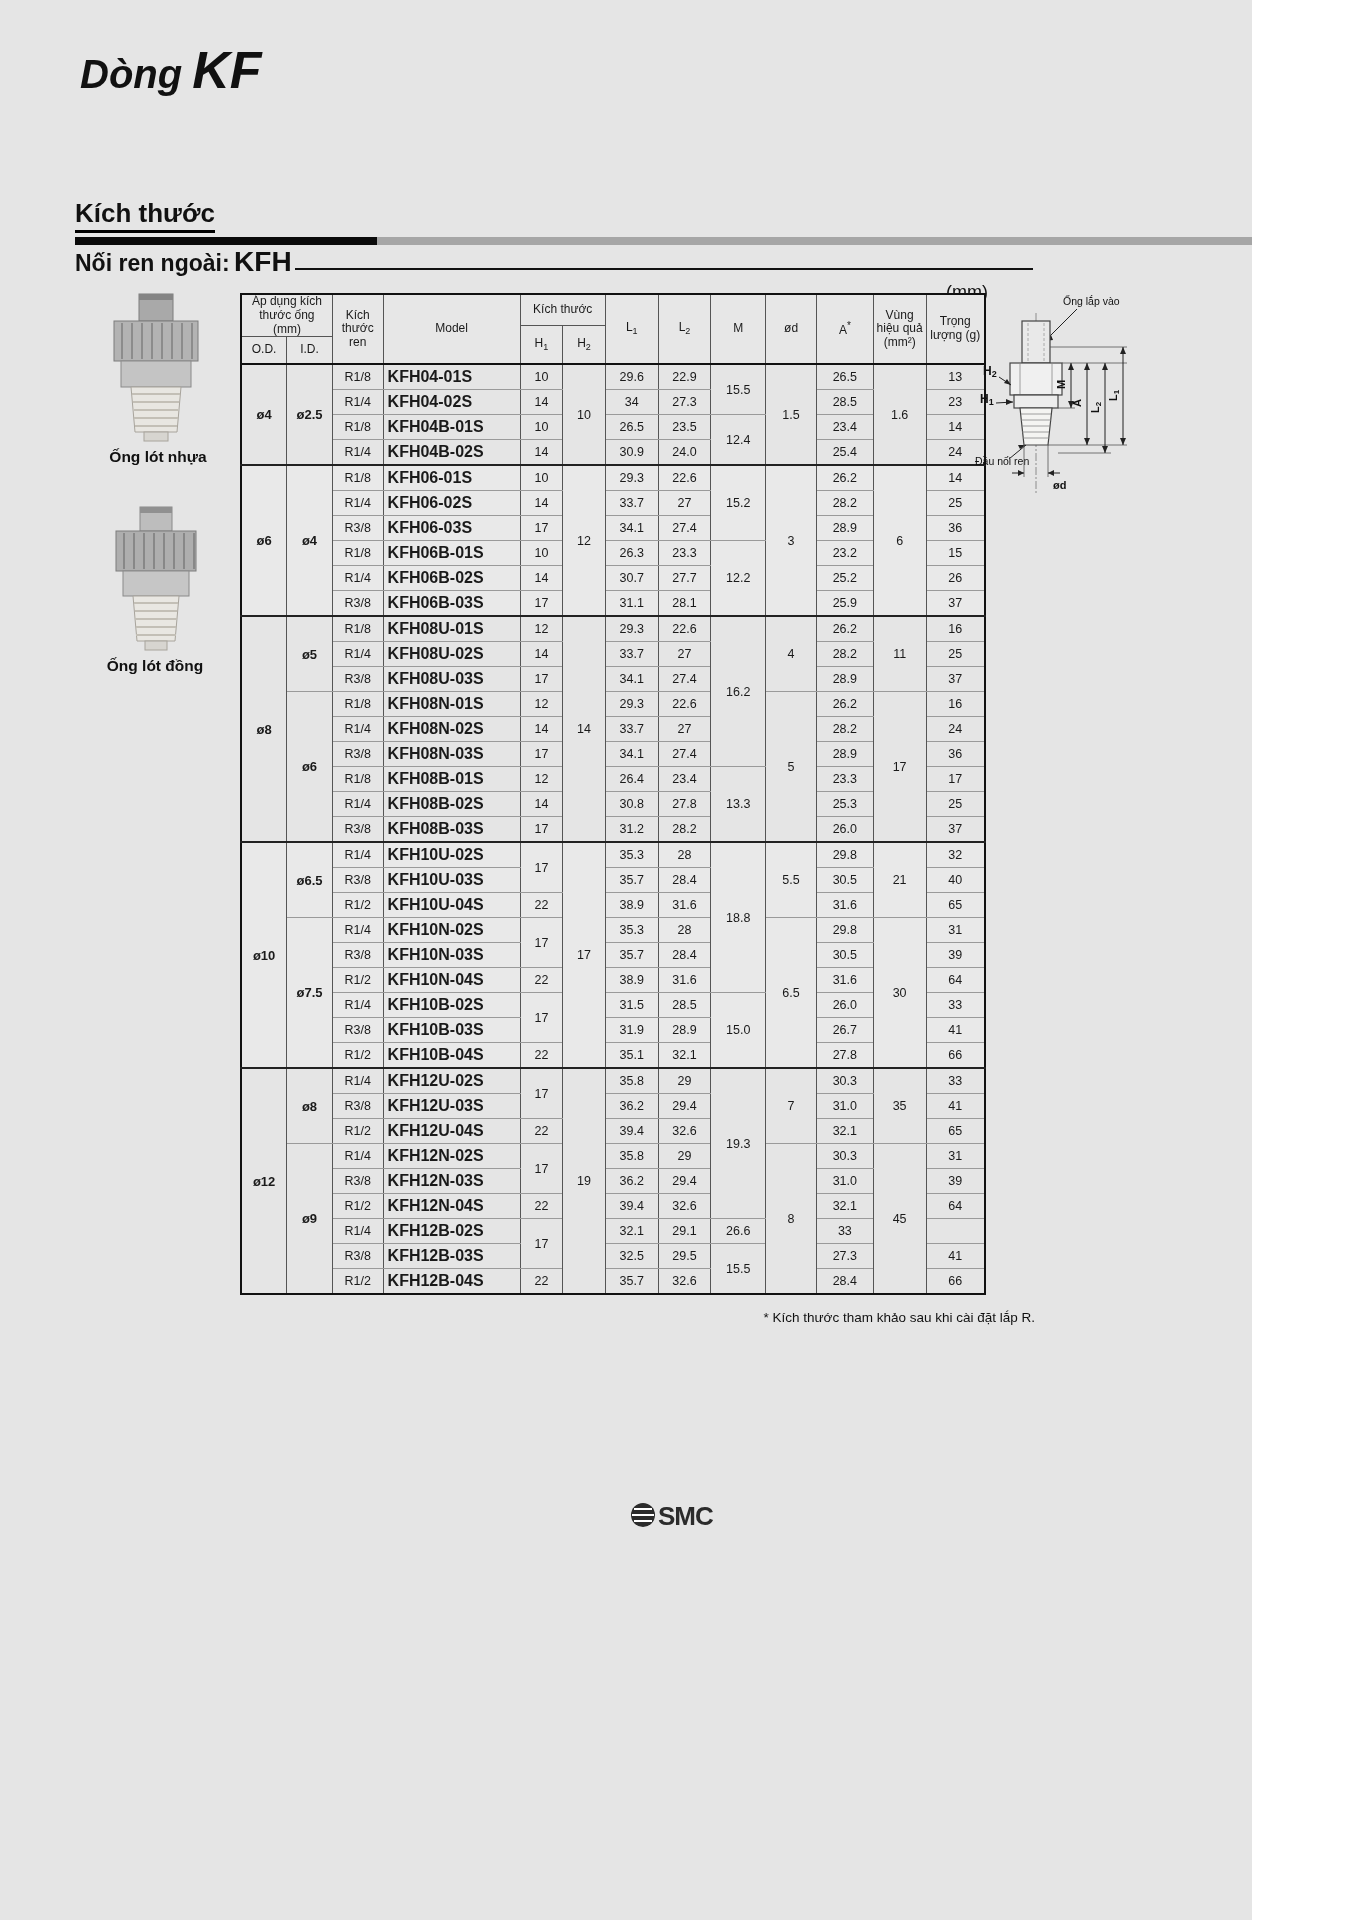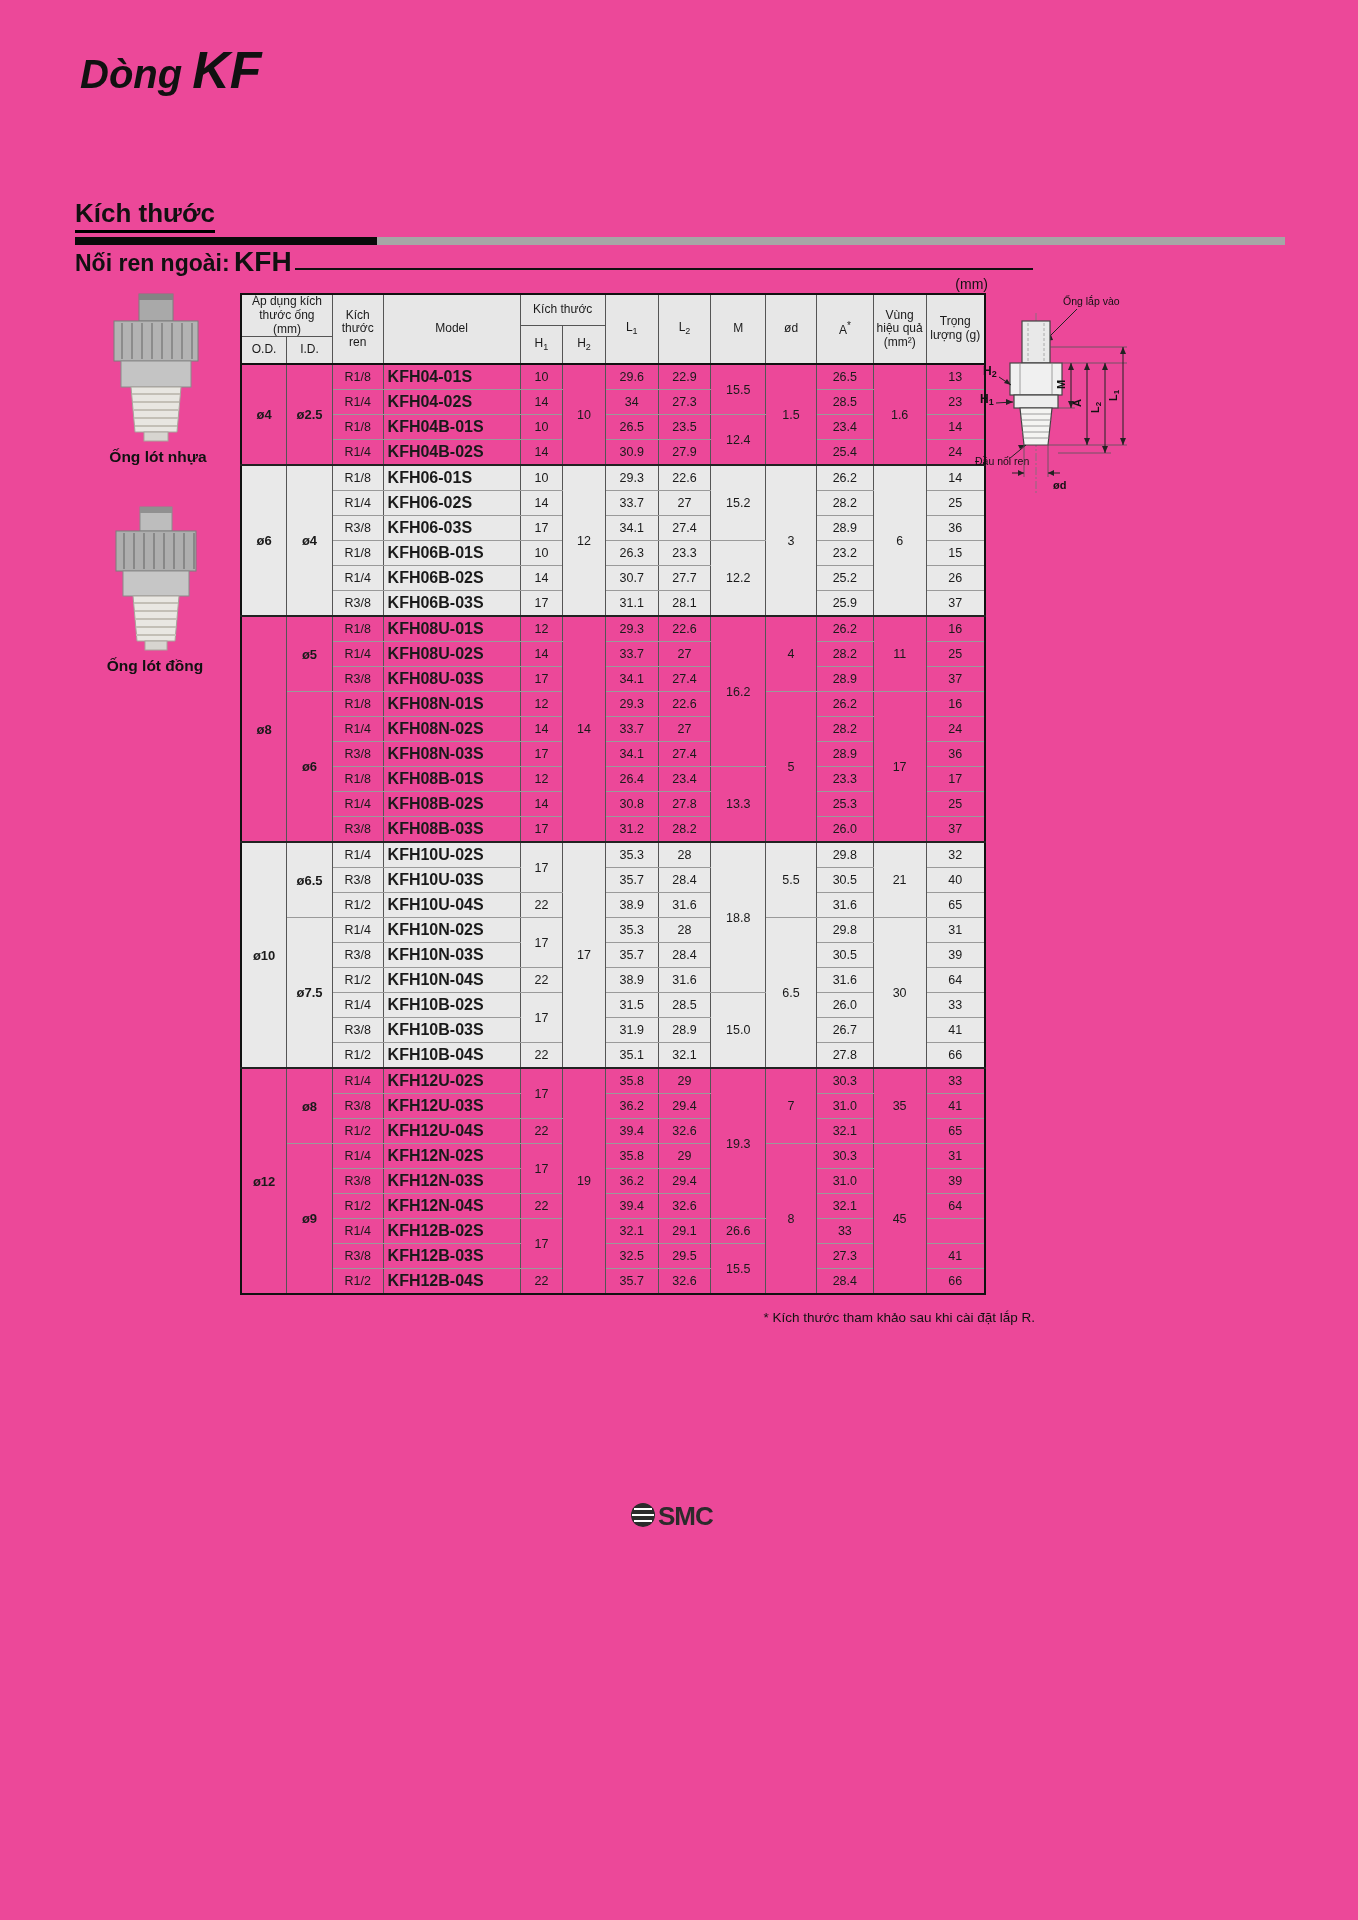--- a/index.html
+++ b/index.html
@@ -1,32 +1,32 @@
 <!DOCTYPE html>
 <html><head>
 <meta charset="utf-8">
 <style>
   html,body{margin:0;padding:0;background:#fff;}
-  .page{position:relative;width:1358px;height:1920px;background:#ec4899;overflow:hidden;
+  .page{position:relative;width:1252px;height:1920px;background:#e5e5e5;overflow:hidden;
         font-family:"Liberation Sans","DejaVu Sans",sans-serif;color:#111;}
   
   .title{position:absolute;left:80px;top:40px;font-style:italic;font-weight:bold;white-space:nowrap;}
   .title .t1{font-size:40px;}
   .title .t2{font-size:52px;margin-left:10px;}
   
   .sec-head{position:absolute;left:75px;top:198px;width:1210px;}
   .sec-text{display:inline-block;font-size:26px;font-weight:bold;border-bottom:3px solid #000;padding-bottom:1px;}
   .sec-bar{margin-top:4px;height:8px;width:1210px;background:#a6a6a6;}
   .sec-bar-black{height:8px;width:302px;background:#0a0a0a;}
   
   .subsec{position:absolute;left:75px;top:246px;font-weight:bold;white-space:nowrap;}
   .subsec .pre{font-size:23px;}
   .subsec .code{font-size:28px;}
   .subsec-line{position:absolute;left:295px;top:268px;width:738px;height:2px;background:#111;}
-  .unit-label{position:absolute;left:880px;top:276px;width:108px;text-align:right;font-size:14px;}
+  .unit-label{position:absolute;left:880px;top:282px;width:108px;text-align:right;font-size:18px;}
   
   .dim-table{position:absolute;left:240px;top:293px;width:746px;border-collapse:collapse;
              table-layout:fixed;font-size:12.5px;border:2px solid #111;}
   .dim-table th,.dim-table td{border:1px solid #555;text-align:center;vertical-align:middle;
              padding:0 2px;color:#1a1a1a;overflow:hidden;}
   .dim-table thead th{background:#e7e7e7;font-weight:normal;font-size:12px;line-height:1.15;}
   .dim-table thead tr:nth-child(1) th{height:30px;}
   .dim-table thead tr:nth-child(2) th{height:30px;}
   .dim-table thead tr:nth-child(3) th{height:26px;}
   .dim-table thead{border-bottom:2px solid #111;}
@@ -205,21 +205,21 @@
           <td>23.5</td>
           <td rowspan="2">12.4</td>
           <td>23.4</td>
           <td>14</td>
         </tr>
         <tr>
           <td>R1/4</td>
           <td class="c-model">KFH04B-02S</td>
           <td>14</td>
           <td>30.9</td>
-          <td>27.9</td>
+          <td>24.0</td>
           <td>25.4</td>
           <td>24</td>
         </tr>
         <tr class="shade sec-first">
           <td rowspan="6" class="c-od">ø6</td>
           <td rowspan="6" class="c-od">ø4</td>
           <td>R1/8</td>
           <td class="c-model">KFH06-01S</td>
           <td>10</td>
           <td rowspan="6">12</td>

